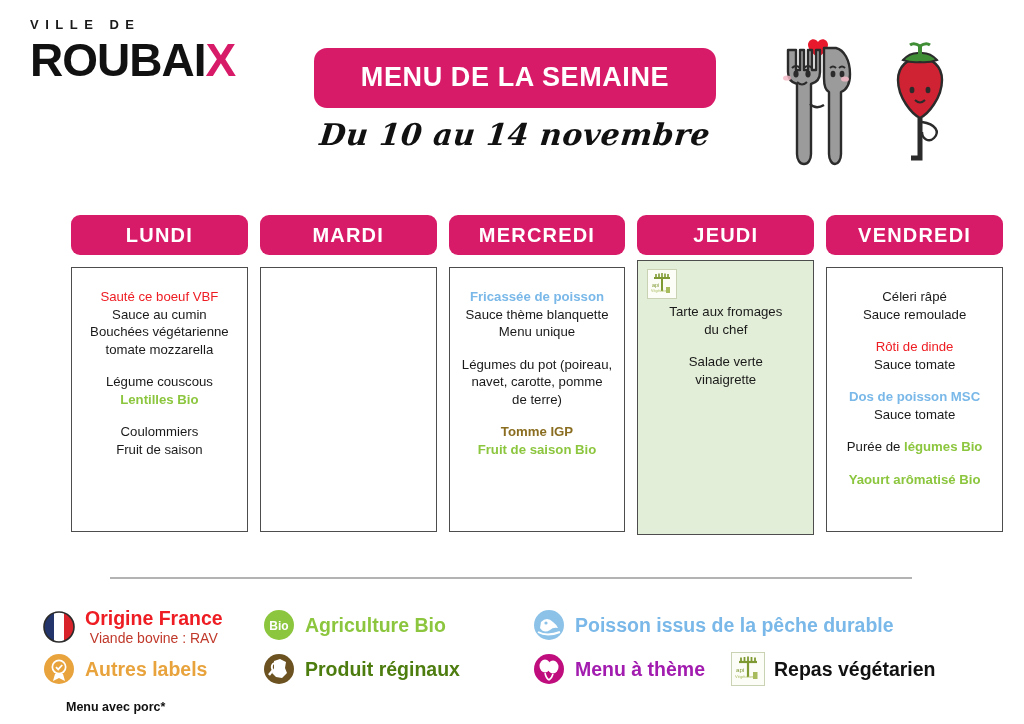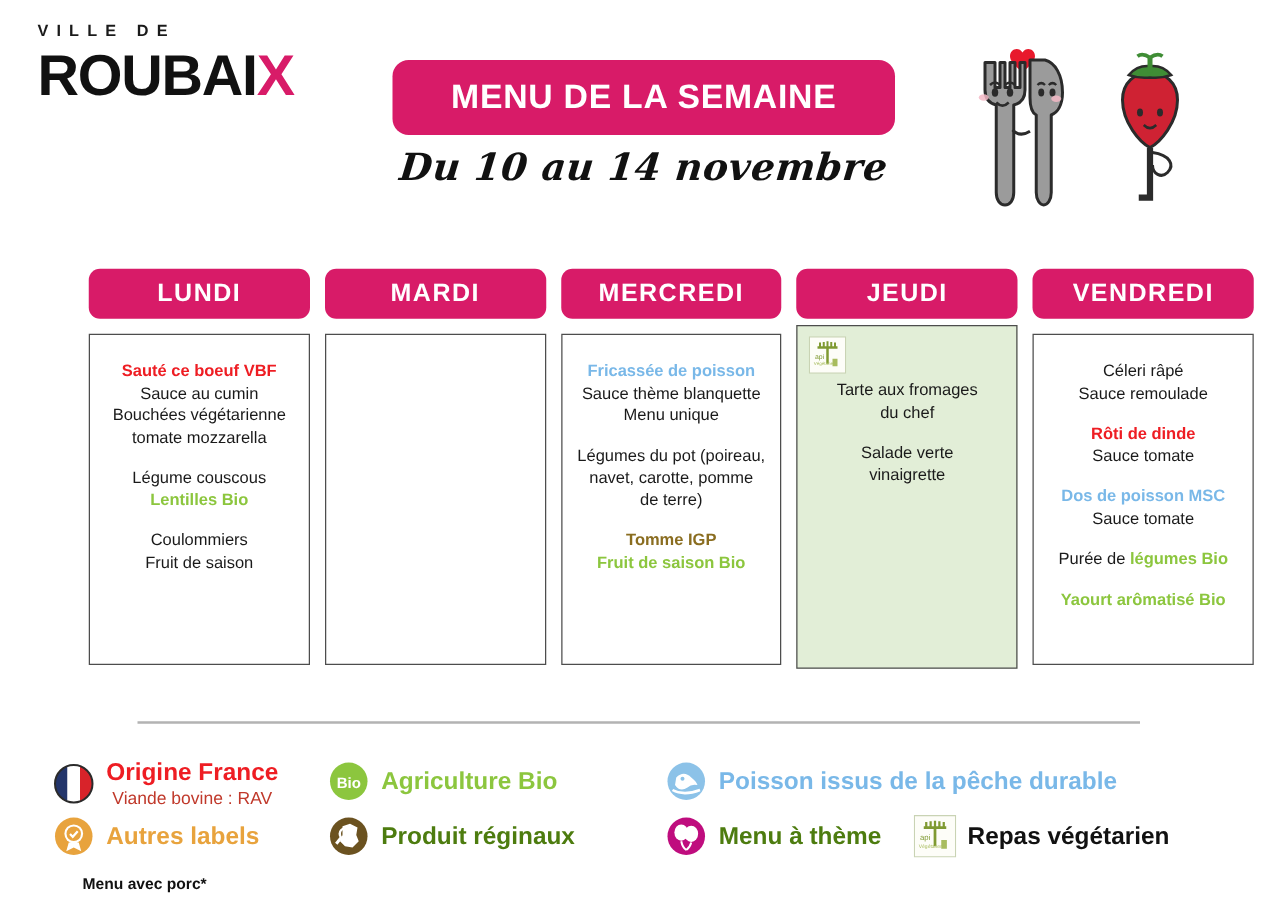--- a/index.html
+++ b/index.html
@@ -79,21 +79,21 @@
     margin-top: -7px;
     padding-top: 42px;
   }
   .veg-badge {
     position: absolute; left: 9px; top: 8px;
     width: 30px; height: 30px;
   }
   .course { margin-bottom: 15px; }
   .course:last-child { margin-bottom: 0; }
   .course .line { display: block; }
-  .c-red   { color: #ee1d23; font-weight: 700; }
+  .c-red   { color: #ee1d23; font-weight: 400; }
   .c-green { color: #8cc63e; font-weight: 700; }
   .c-blue  { color: #79b8e8; font-weight: 700; }
   .c-brown { color: #8a6d20; font-weight: 700; }
   .c-black { color: #1a1a1a; }
 
   
   .divider {
     position: absolute; left: 110px; top: 577px; width: 802px;
     height: 2px; background: #b3b3b3;
   }
@@ -103,21 +103,21 @@
   .legend-row { display: flex; align-items: flex-start; margin-bottom: 6px; }
   .legend-item { display: flex; align-items: center; }
   .legend-icon { width: 34px; height: 34px; flex: 0 0 34px; margin-right: 9px; }
   .legend-label { font-size: 19.5px; font-weight: 700; line-height: 1.05; }
   .legend-sub { font-size: 14px; font-weight: 400; color: #c0392b; margin-top: 1px; }
   .l-red    { color: #ee1d23; }
   .l-green  { color: #8cc63e; }
   .l-orange { color: #e8a33d; }
   .l-brown  { color: #4d7c0f; }
   .l-blue   { color: #79b8e8; }
-  .l-magenta{ color: #4d7c0f; }
+  .l-magenta{ color: #a21caf; }
   .l-black  { color: #111111; }
   .legend-footer {
     position: absolute; left: 42px; top: 700px;
     font-size: 12.5px; font-weight: 700; color: #111111; padding-left: 24px;
   }
 </style>
 </head>
 <body>
 
 <div class="page">

